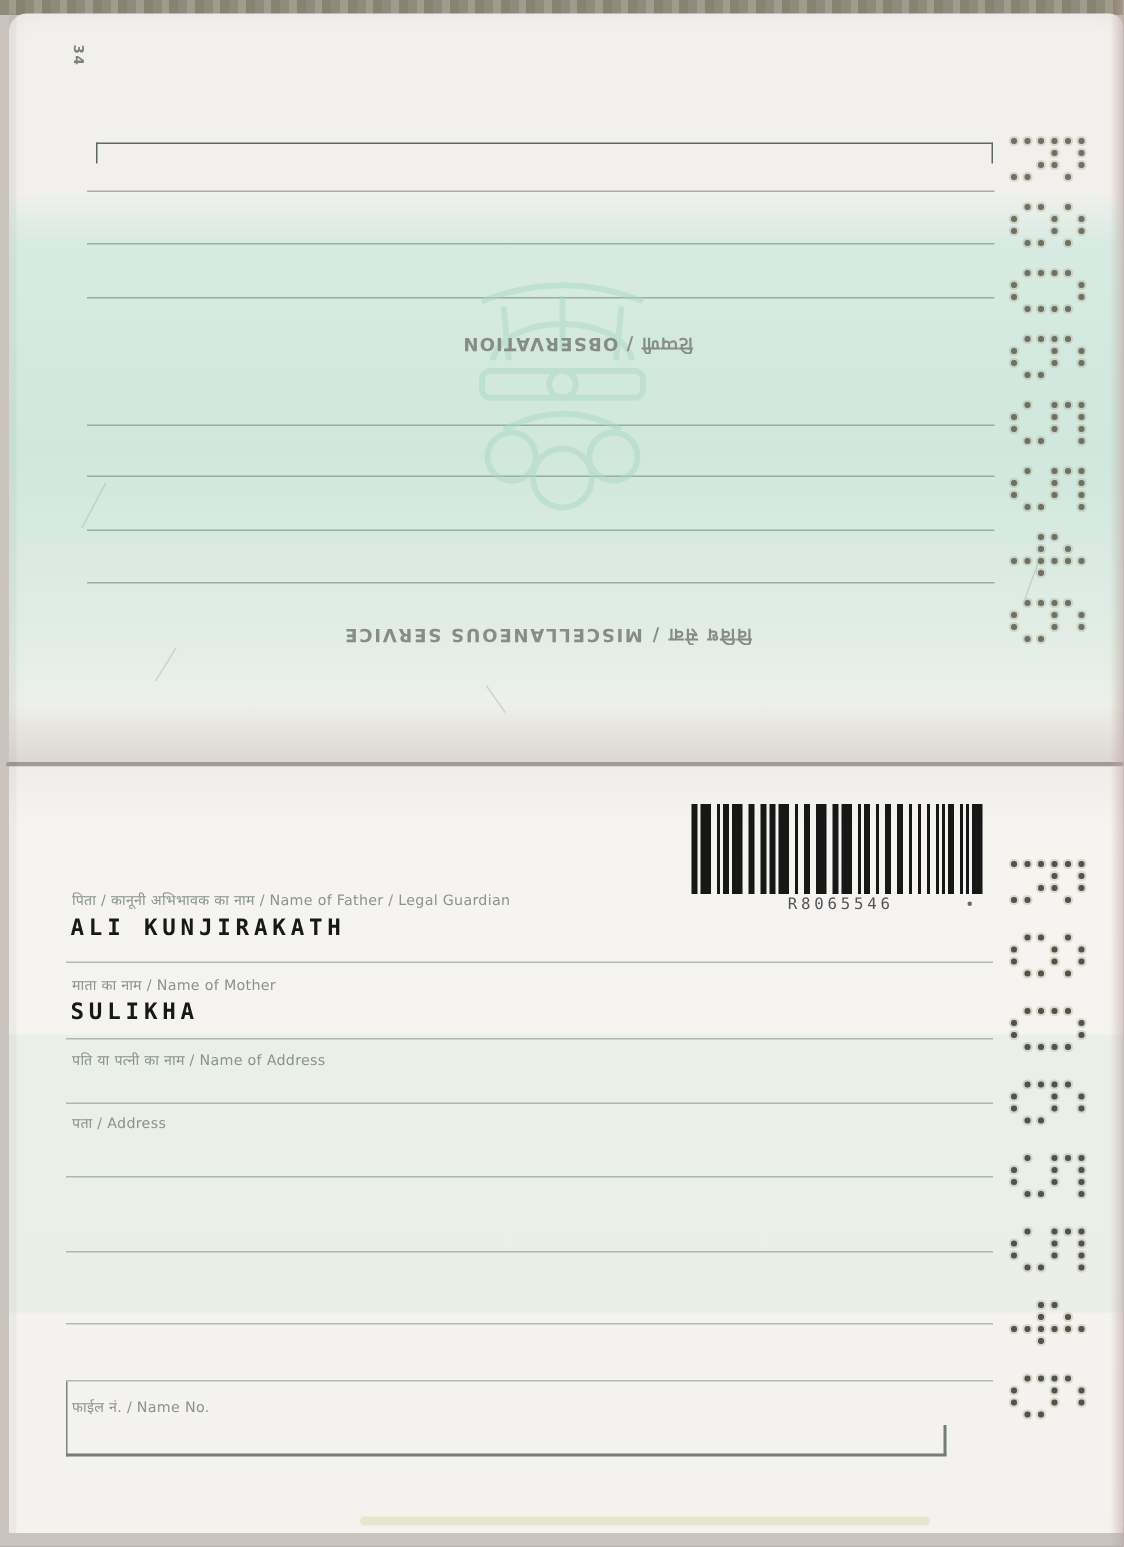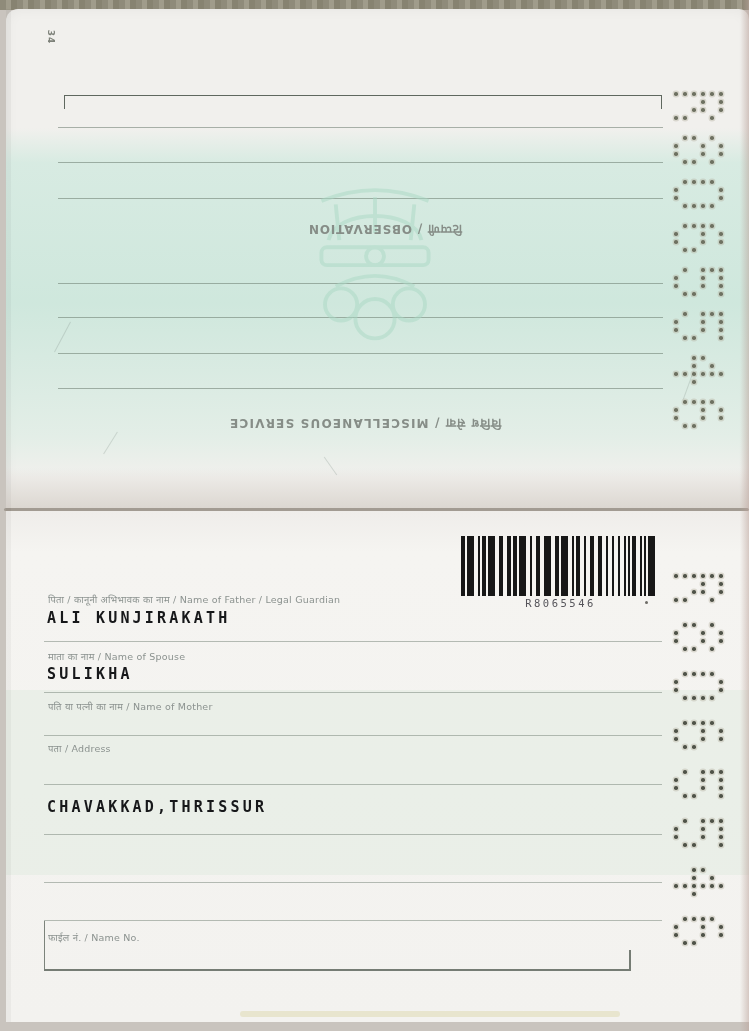--- a/index.html
+++ b/index.html
@@ -132,32 +132,31 @@
       <span style="left: 183px; width: 2px;"></span>
       <span style="left: 187px; width: 7px;"></span>
     </div>
   <div class="abs barcode-text">R8065546</div>
   <div class="abs speck" style="left:645px;top:601px;"></div>
 
   <div class="abs f-value" style="top:609px;">ALI KUNJIRAKATH</div>
   <div class="abs f-label" style="top:593px;">पिता / कानूनी अभिभावक का नाम / Name of Father / Legal Guardian</div>
   <div class="abs rule-l" style="top:641px;"></div>
 
-  <div class="abs f-label" style="top:650px;">माता का नाम / Name of Spouse</div>
+  <div class="abs f-label" style="top:650px;">माता का नाम / Name of Mother</div>
   <div class="abs f-value" style="top:665px;">SULIKHA</div>
   <div class="abs rule-l" style="top:692px;"></div>
 
-  <div class="abs f-label" style="top:700px;">पति या पत्नी का नाम / Name of Mother</div>
+  <div class="abs f-label" style="top:700px;">पति या पत्नी का नाम / Name of Address</div>
   <div class="abs f-value" style="top:716px;"></div>
   <div class="abs rule-l" style="top:735px;"></div>
 
   <div class="abs f-label" style="top:742px;">पता / Address</div>
   <div class="abs rule-l" style="top:784px;"></div>
 
-  <div class="abs f-value" style="top:798px;">CHAVAKKAD,THRISSUR</div>
   <div class="abs rule-l" style="top:834px;"></div>
 
   <div class="abs rule-l" style="top:882px;"></div>
 
   <div class="abs rule-l" style="top:920px;"></div>
 
   <div class="abs f-label" style="top:931px;">फाईल नं. / Name No.</div>
 
   <div class="abs bracket-bl"></div>
   <div class="abs bracket-bb"></div>

